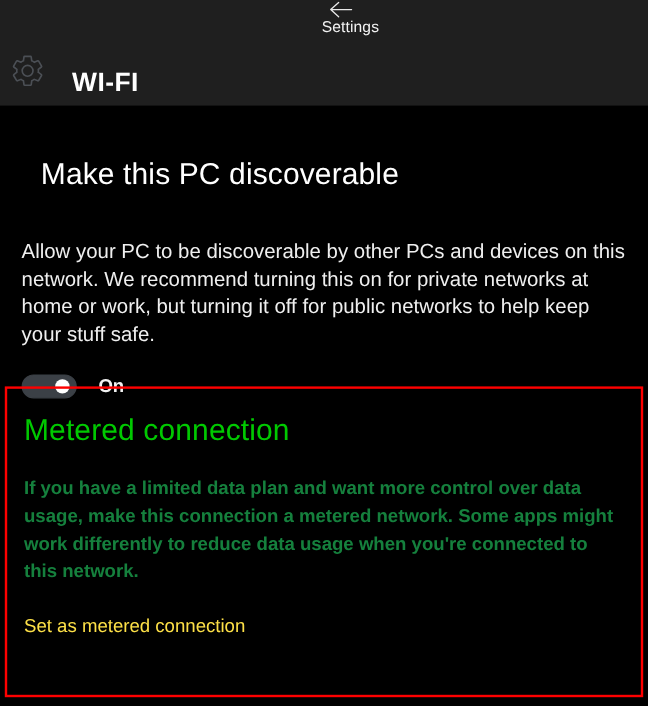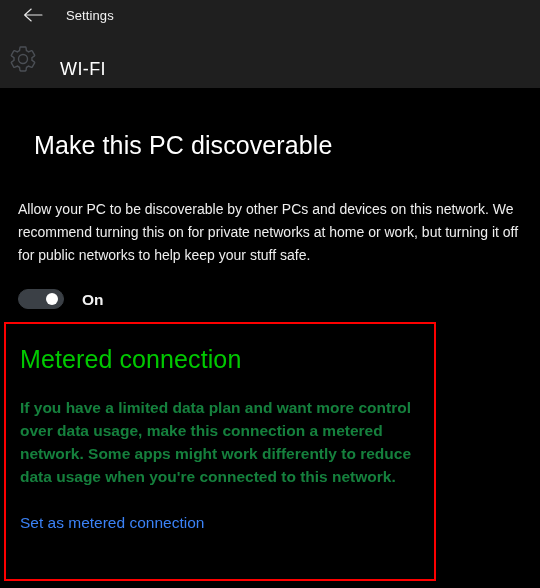--- a/index.html
+++ b/index.html
@@ -15,22 +15,23 @@
     position: relative;
     -webkit-font-smoothing: antialiased;
   }
 
   
   .titlebar {
     height: 30px;
     background: #1f1f1f;
     display: flex;
     align-items: center;
-    padding-left: 16px;
-    box-sizing: border-box;
+    padding-left: 28px;
+    box-sizing: border-box;
+    flex-direction: column;
   }
   .back-btn {
     width: 34px;
     height: 26px;
     display: flex;
     align-items: center;
     justify-content: center;
     cursor: pointer;
   }
   .back-btn svg { display: block; }
@@ -53,22 +54,22 @@
   .gear-wrap {
     width: 36px;
     height: 36px;
     display: flex;
     align-items: center;
     justify-content: center;
     flex: 0 0 auto;
   }
   .page-header-title {
     color: #ffffff;
-    font-size: 18px;
-    font-weight: normal;
+    font-size: 22px;
+    font-weight: bold;
     margin-left: 19px;
     letter-spacing: 0.4px;
     margin-top: 20px;
   }
 
   
   .content {
     background: #000000;
     padding: 0 18px;
     box-sizing: border-box;
@@ -78,21 +79,21 @@
     color: #ffffff;
     font-size: 25px;
     font-weight: normal;
     margin: 16px;
     padding-top: 27px;
     letter-spacing: 0.1px;
   }
 
   .section-body {
     color: #efefef;
-    font-size: 14px;
+    font-size: 17px;
     line-height: 23px;
     margin: 0;
     padding-top: 22px;
     max-width: 508px;
   }
 
   
   .toggle-row {
     display: flex;
     align-items: flex-end;
@@ -139,21 +140,21 @@
     margin-left: 18px;
   }
   .toggle-label.light { color: #f2f2f2; }
   .toggle-label.green { color: #00c900; }
 
   
   .metered-box {
     position: absolute;
     left: 4px;
     top: 322px;
-    width: 432px;
+    width: 532px;
     height: 259px;
     border: 2px solid #fe0000;
     box-sizing: border-box;
     padding: 0 14px;
   }
   .metered-heading {
     color: #00c900;
     font-size: 25px;
     font-weight: normal;
     margin: 0;
@@ -163,21 +164,21 @@
   .metered-body {
     color: #15803d;
     font-size: 15.5px;
     line-height: 23px;
     margin: 0;
     padding-top: 22px;
     max-width: 498px;
     font-weight: bold;
   }
   .metered-sublabel {
-    color: #3b82f6;
+    color: #fde047;
     font-size: 15.5px;
     margin: 0;
     padding-top: 26px;
   }
   .metered-toggle-row {
     display: flex;
     align-items: center;
     padding-top: 15px;
   }
 </style>

